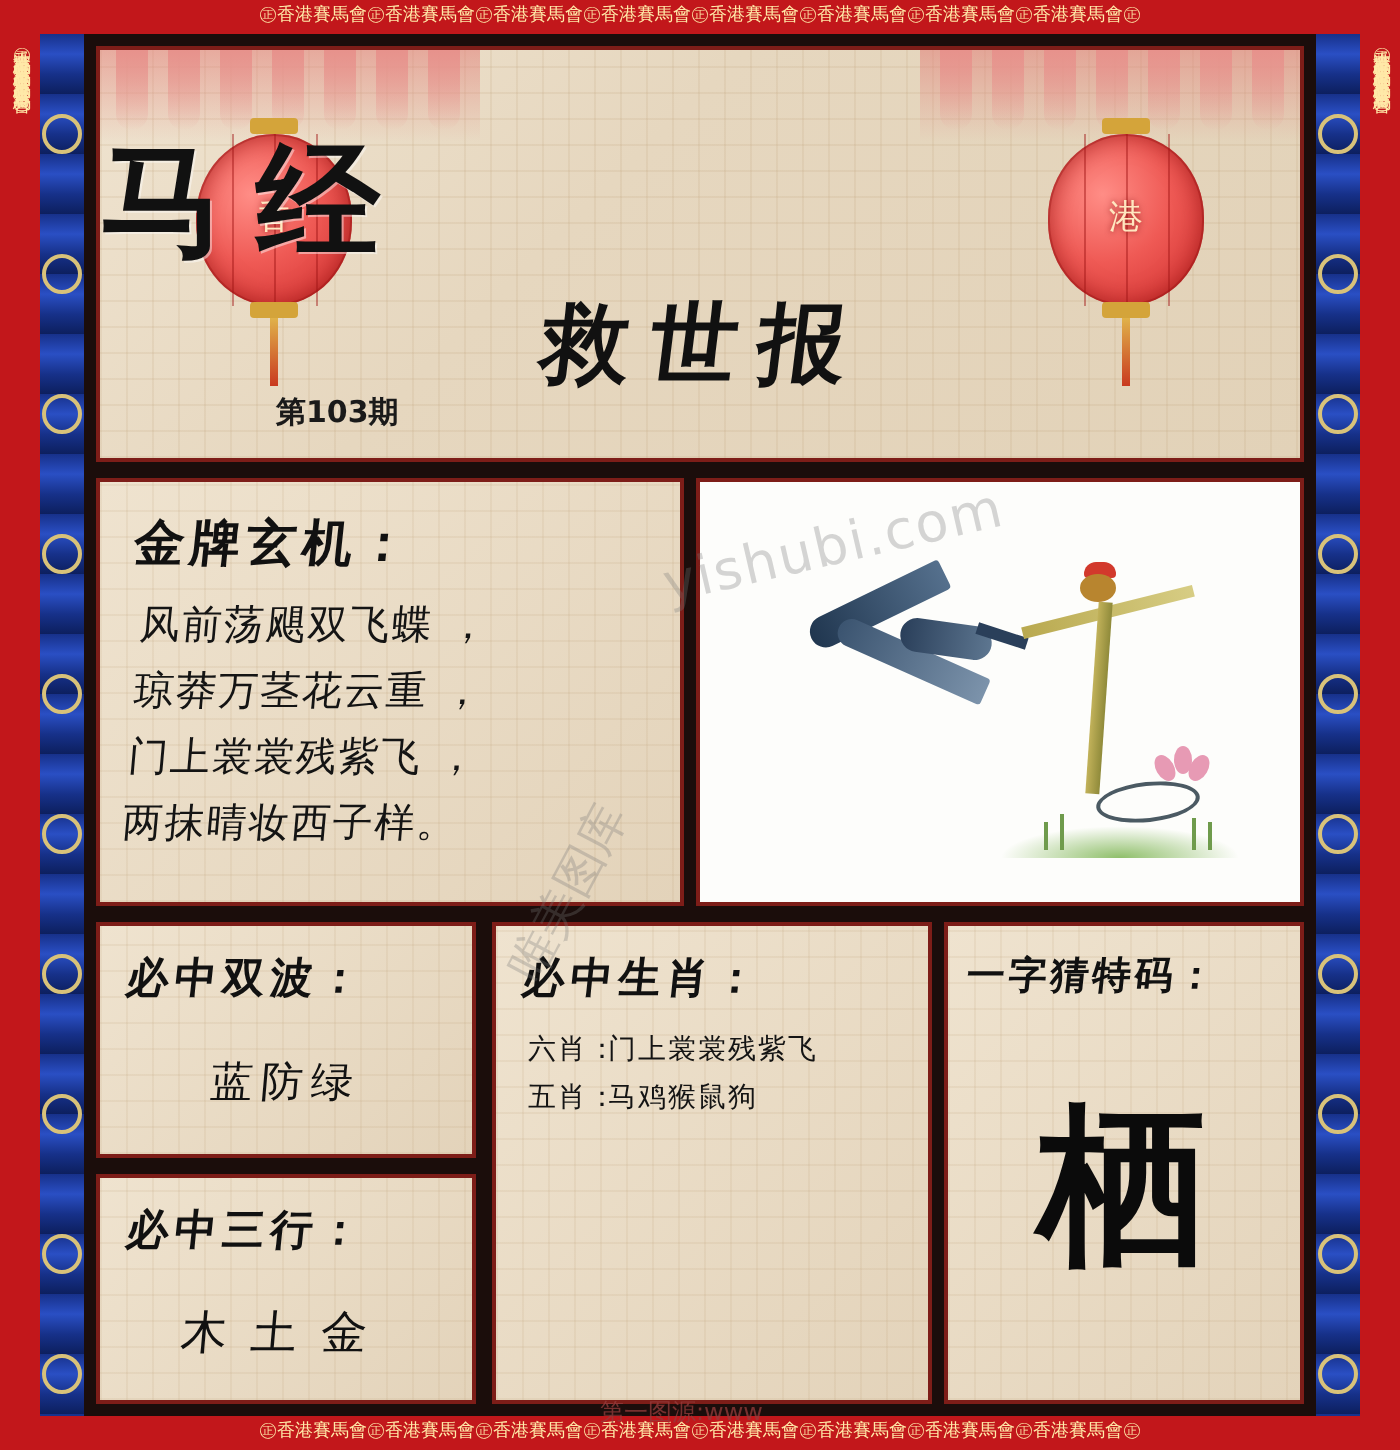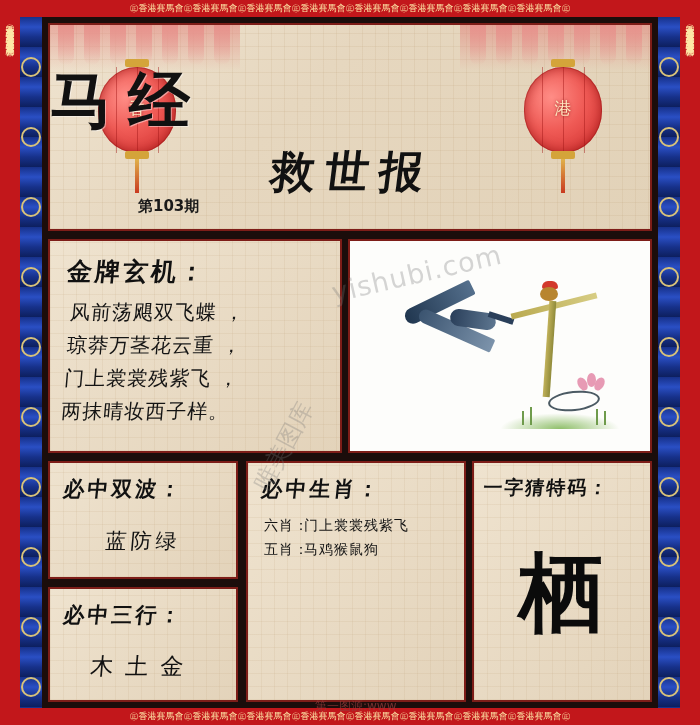--- a/index.html
+++ b/index.html
@@ -261,21 +261,21 @@
     font-family:"DejaVu Serif","Liberation Serif",serif;
   }
 
   
   .wm{
     position:absolute;color:rgba(120,120,120,.30);
     font-family:"DejaVu Sans",sans-serif;pointer-events:none;
   }
   .wm1{left:330px;top:258px;font-size:27px;transform:rotate(-13deg);letter-spacing:1px;}
   .wm2{left:236px;top:430px;font-size:24px;transform:rotate(-62deg);}
-  .wm3{left:300px;top:698px;font-size:12px;color:rgba(150,60,60,.75);margin-left:15px;}
+  .wm3{left:300px;top:698px;font-size:12px;color:rgba(150,60,60,.75);}
 </style>
 </head>
 <body>
 
 <div class="page">
 
   <div class="strip top">㊣香港賽馬會㊣香港賽馬會㊣香港賽馬會㊣香港賽馬會㊣香港賽馬會㊣香港賽馬會㊣香港賽馬會㊣香港賽馬會㊣</div>
   <div class="strip bottom">㊣香港賽馬會㊣香港賽馬會㊣香港賽馬會㊣香港賽馬會㊣香港賽馬會㊣香港賽馬會㊣香港賽馬會㊣香港賽馬會㊣</div>
 
   <div class="sidestrip left">

